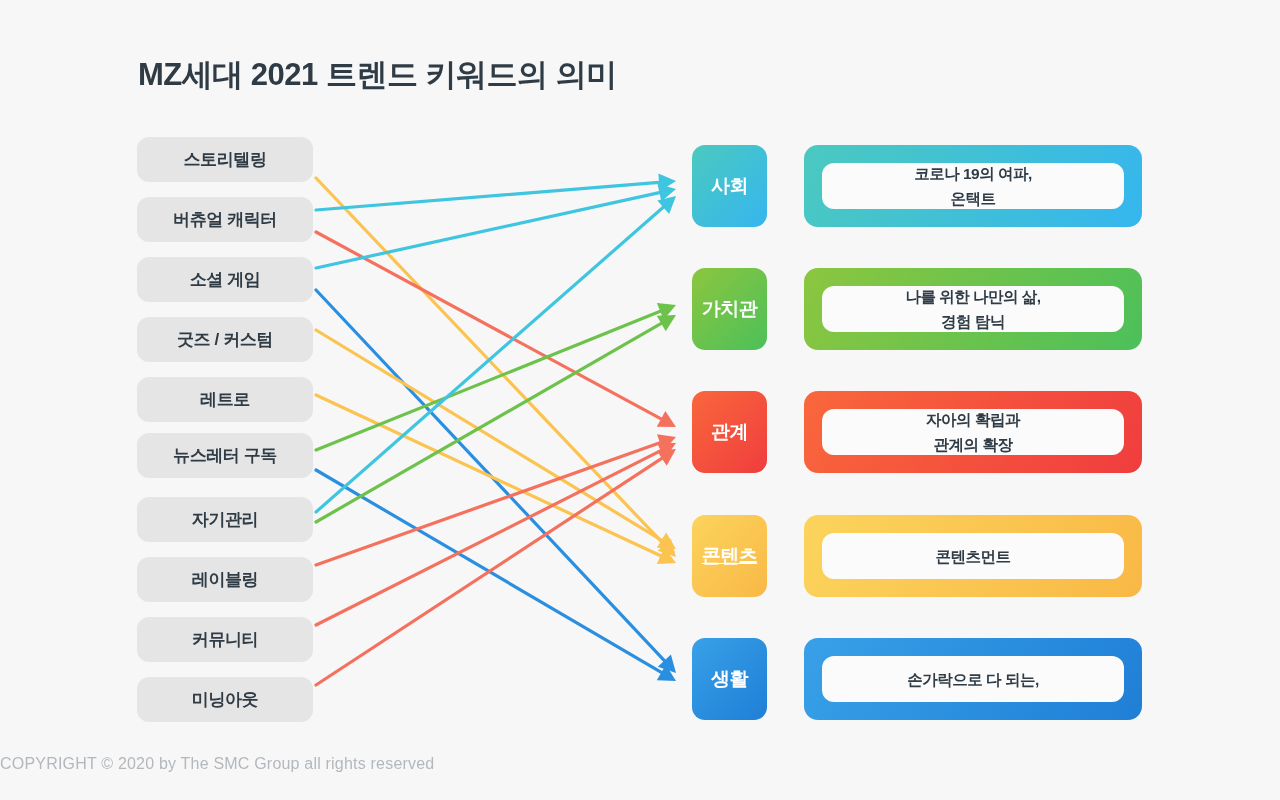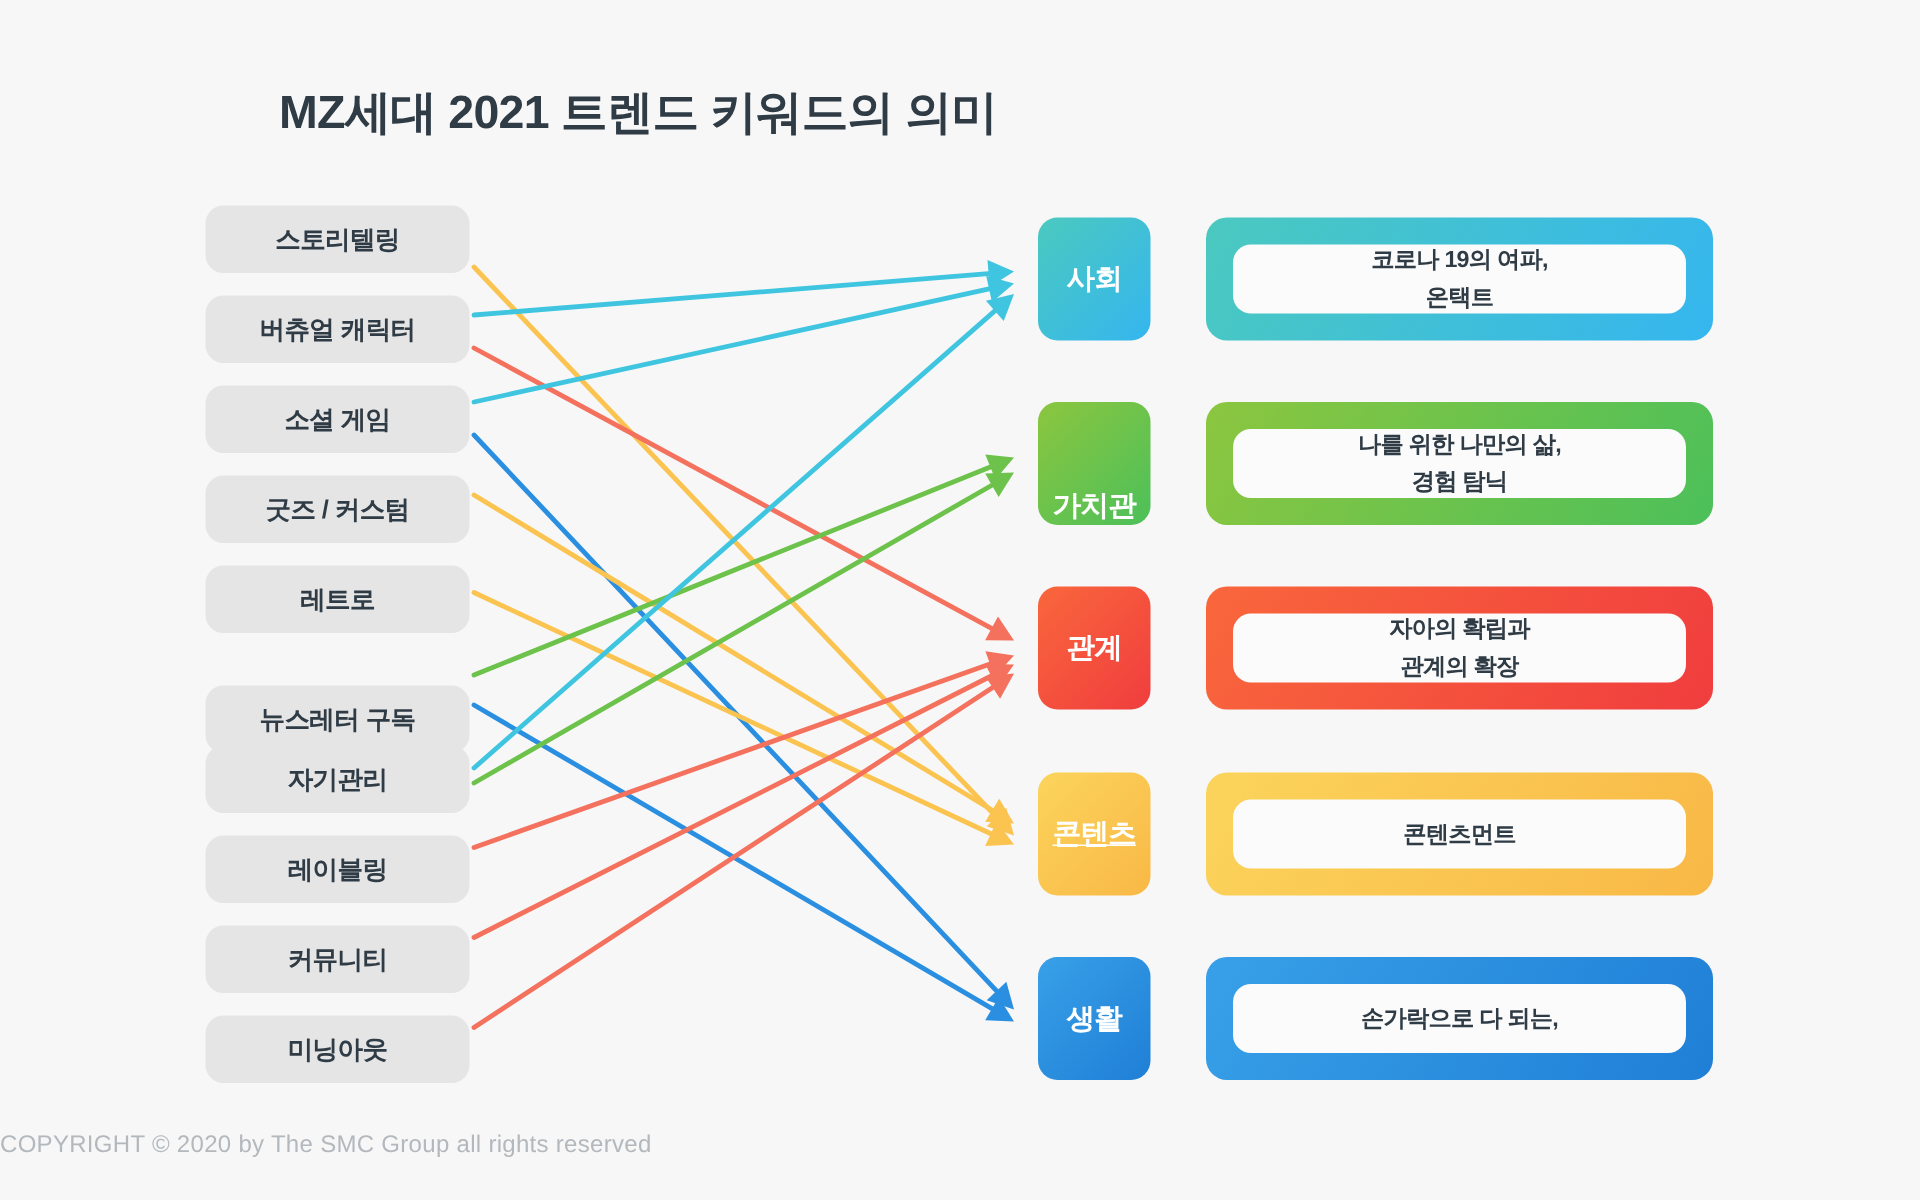--- a/index.html
+++ b/index.html
@@ -25,21 +25,20 @@
   
   .title {
     position: absolute;
     left: 138px;
     top: 54px;
     font-size: 31px;
     font-weight: 700;
     color: #2f3b45;
     letter-spacing: -0.5px;
     white-space: nowrap;
-    margin-left: 48px;
   }
 
   
   .keyword-col {
     position: absolute;
     left: 137px;
     top: 137px;
     width: 178px;
   }
   .keyword-pill {
@@ -161,21 +160,21 @@
       </div>
       <div class="keyword-pill" style="top: 120px;">
         <span>소셜 게임</span>
       </div>
       <div class="keyword-pill" style="top: 180px;">
         <span>굿즈 / 커스텀</span>
       </div>
       <div class="keyword-pill" style="top: 240px;">
         <span>레트로</span>
       </div>
-      <div class="keyword-pill" style="top: 296px; margin-top: 24px;">
+      <div class="keyword-pill" style="top: 296px;">
         <span>뉴스레터 구독</span>
       </div>
       <div class="keyword-pill" style="top: 360px;">
         <span>자기관리</span>
       </div>
       <div class="keyword-pill" style="top: 420px;">
         <span>레이블링</span>
       </div>
       <div class="keyword-pill" style="top: 480px;">
         <span>커뮤니티</span>
@@ -222,21 +221,21 @@
           <span>사회</span>
         </div>
         <div class="cat-desc grad" style="background: linear-gradient(120deg, rgb(75, 201, 191), rgb(53, 182, 239));">
           <div class="inner">
             <div class="ln">코로나 19의 여파,</div>
             <div class="ln">온택트</div>
           </div>
         </div>
       </div>
       <div class="cat-row" style="top: 268px;">
-        <div class="cat-chip" style="background: linear-gradient(135deg, rgb(140, 198, 63), rgb(76, 192, 90)); align-items: flex-end;">
+        <div class="cat-chip" style="background: linear-gradient(135deg, rgb(140, 198, 63), rgb(76, 192, 90));">
           <span>가치관</span>
         </div>
         <div class="cat-desc grad" style="background: linear-gradient(120deg, rgb(140, 198, 63), rgb(76, 192, 90));">
           <div class="inner">
             <div class="ln">나를 위한 나만의 삶,</div>
             <div class="ln">경험 탐닉</div>
           </div>
         </div>
       </div>
       <div class="cat-row" style="top: 391px;">

